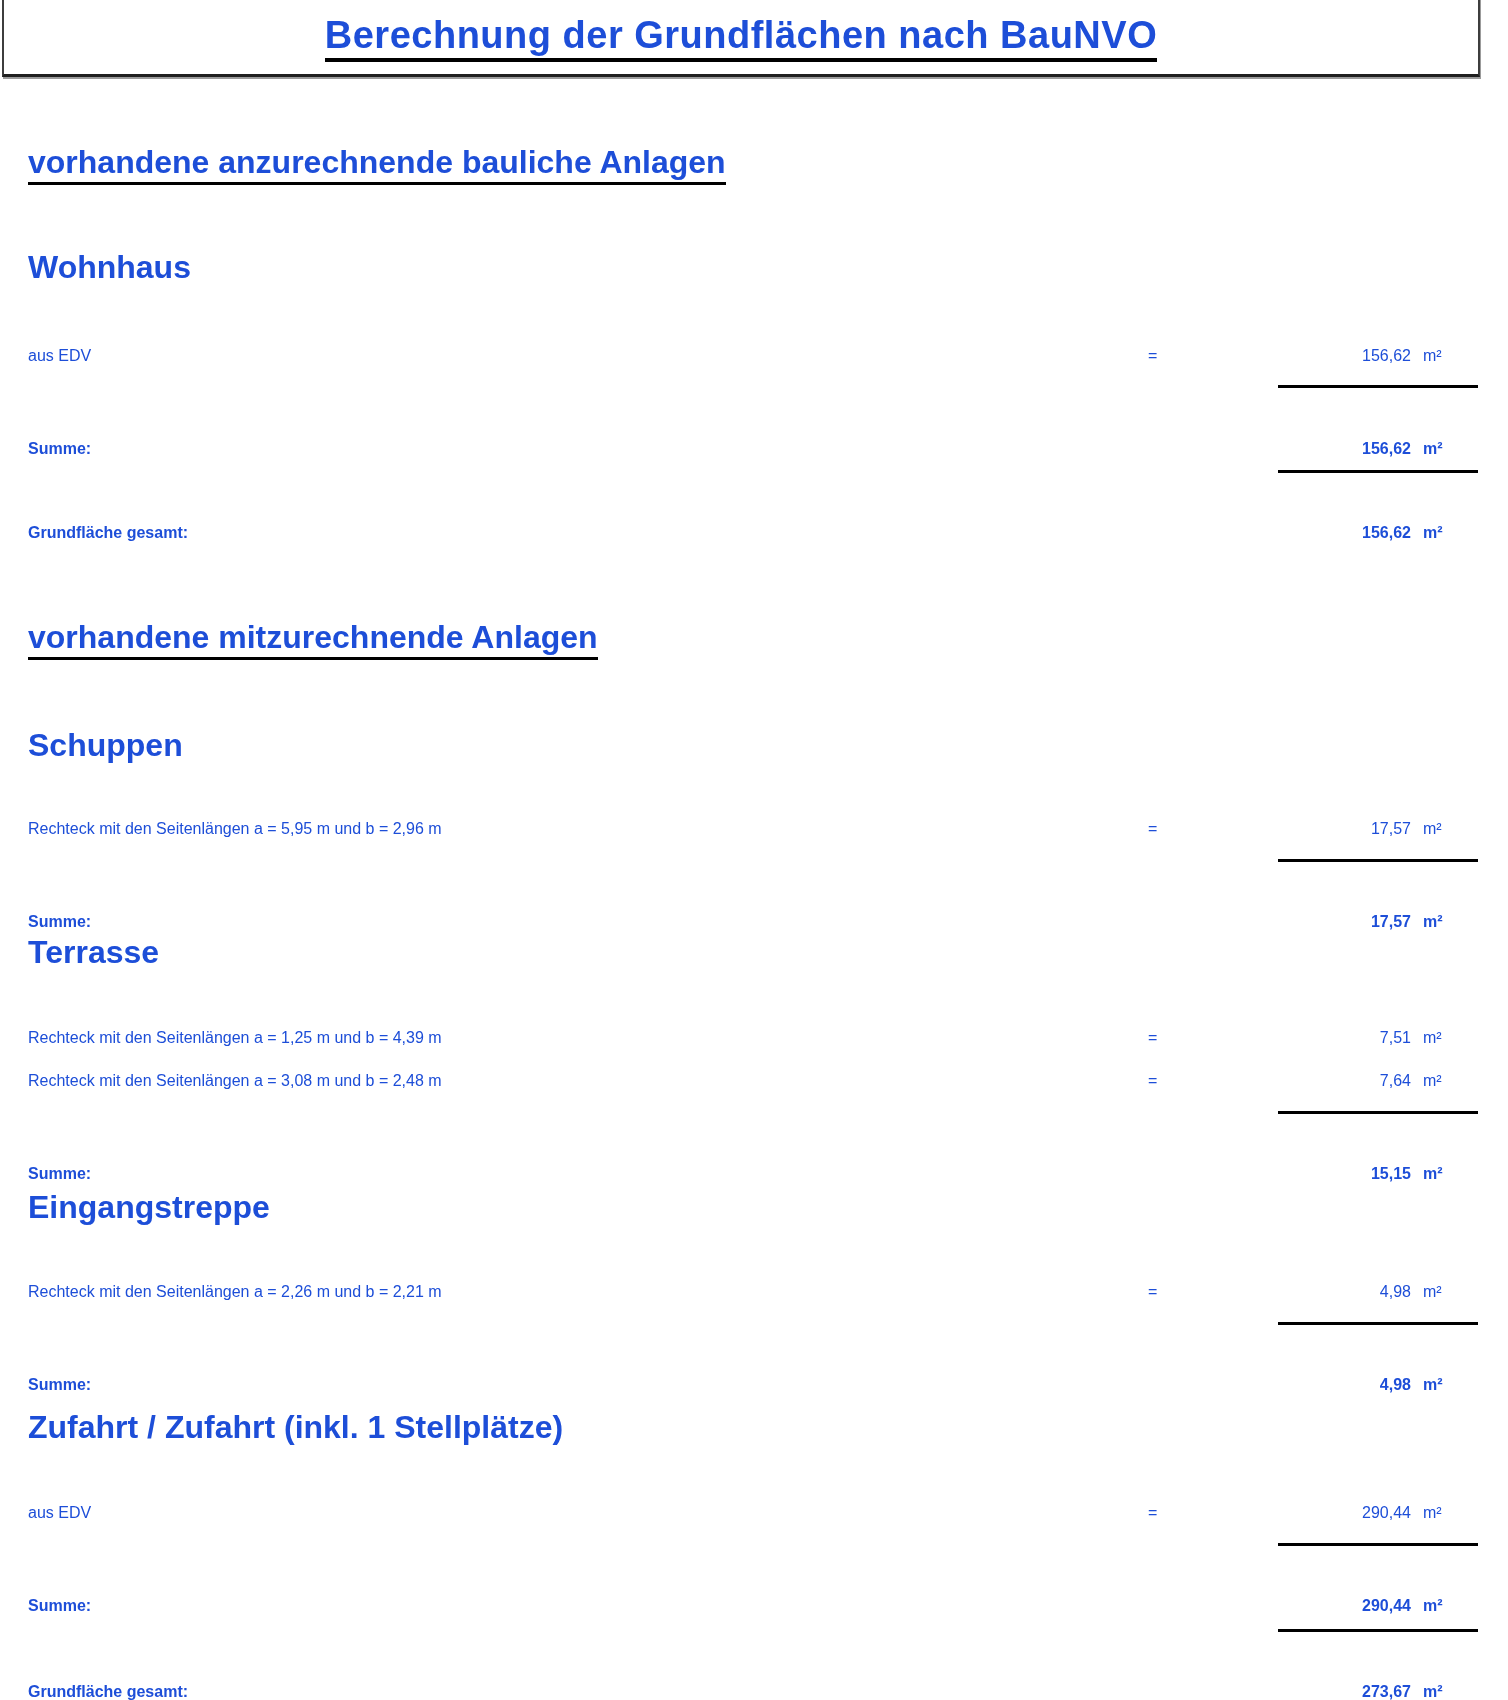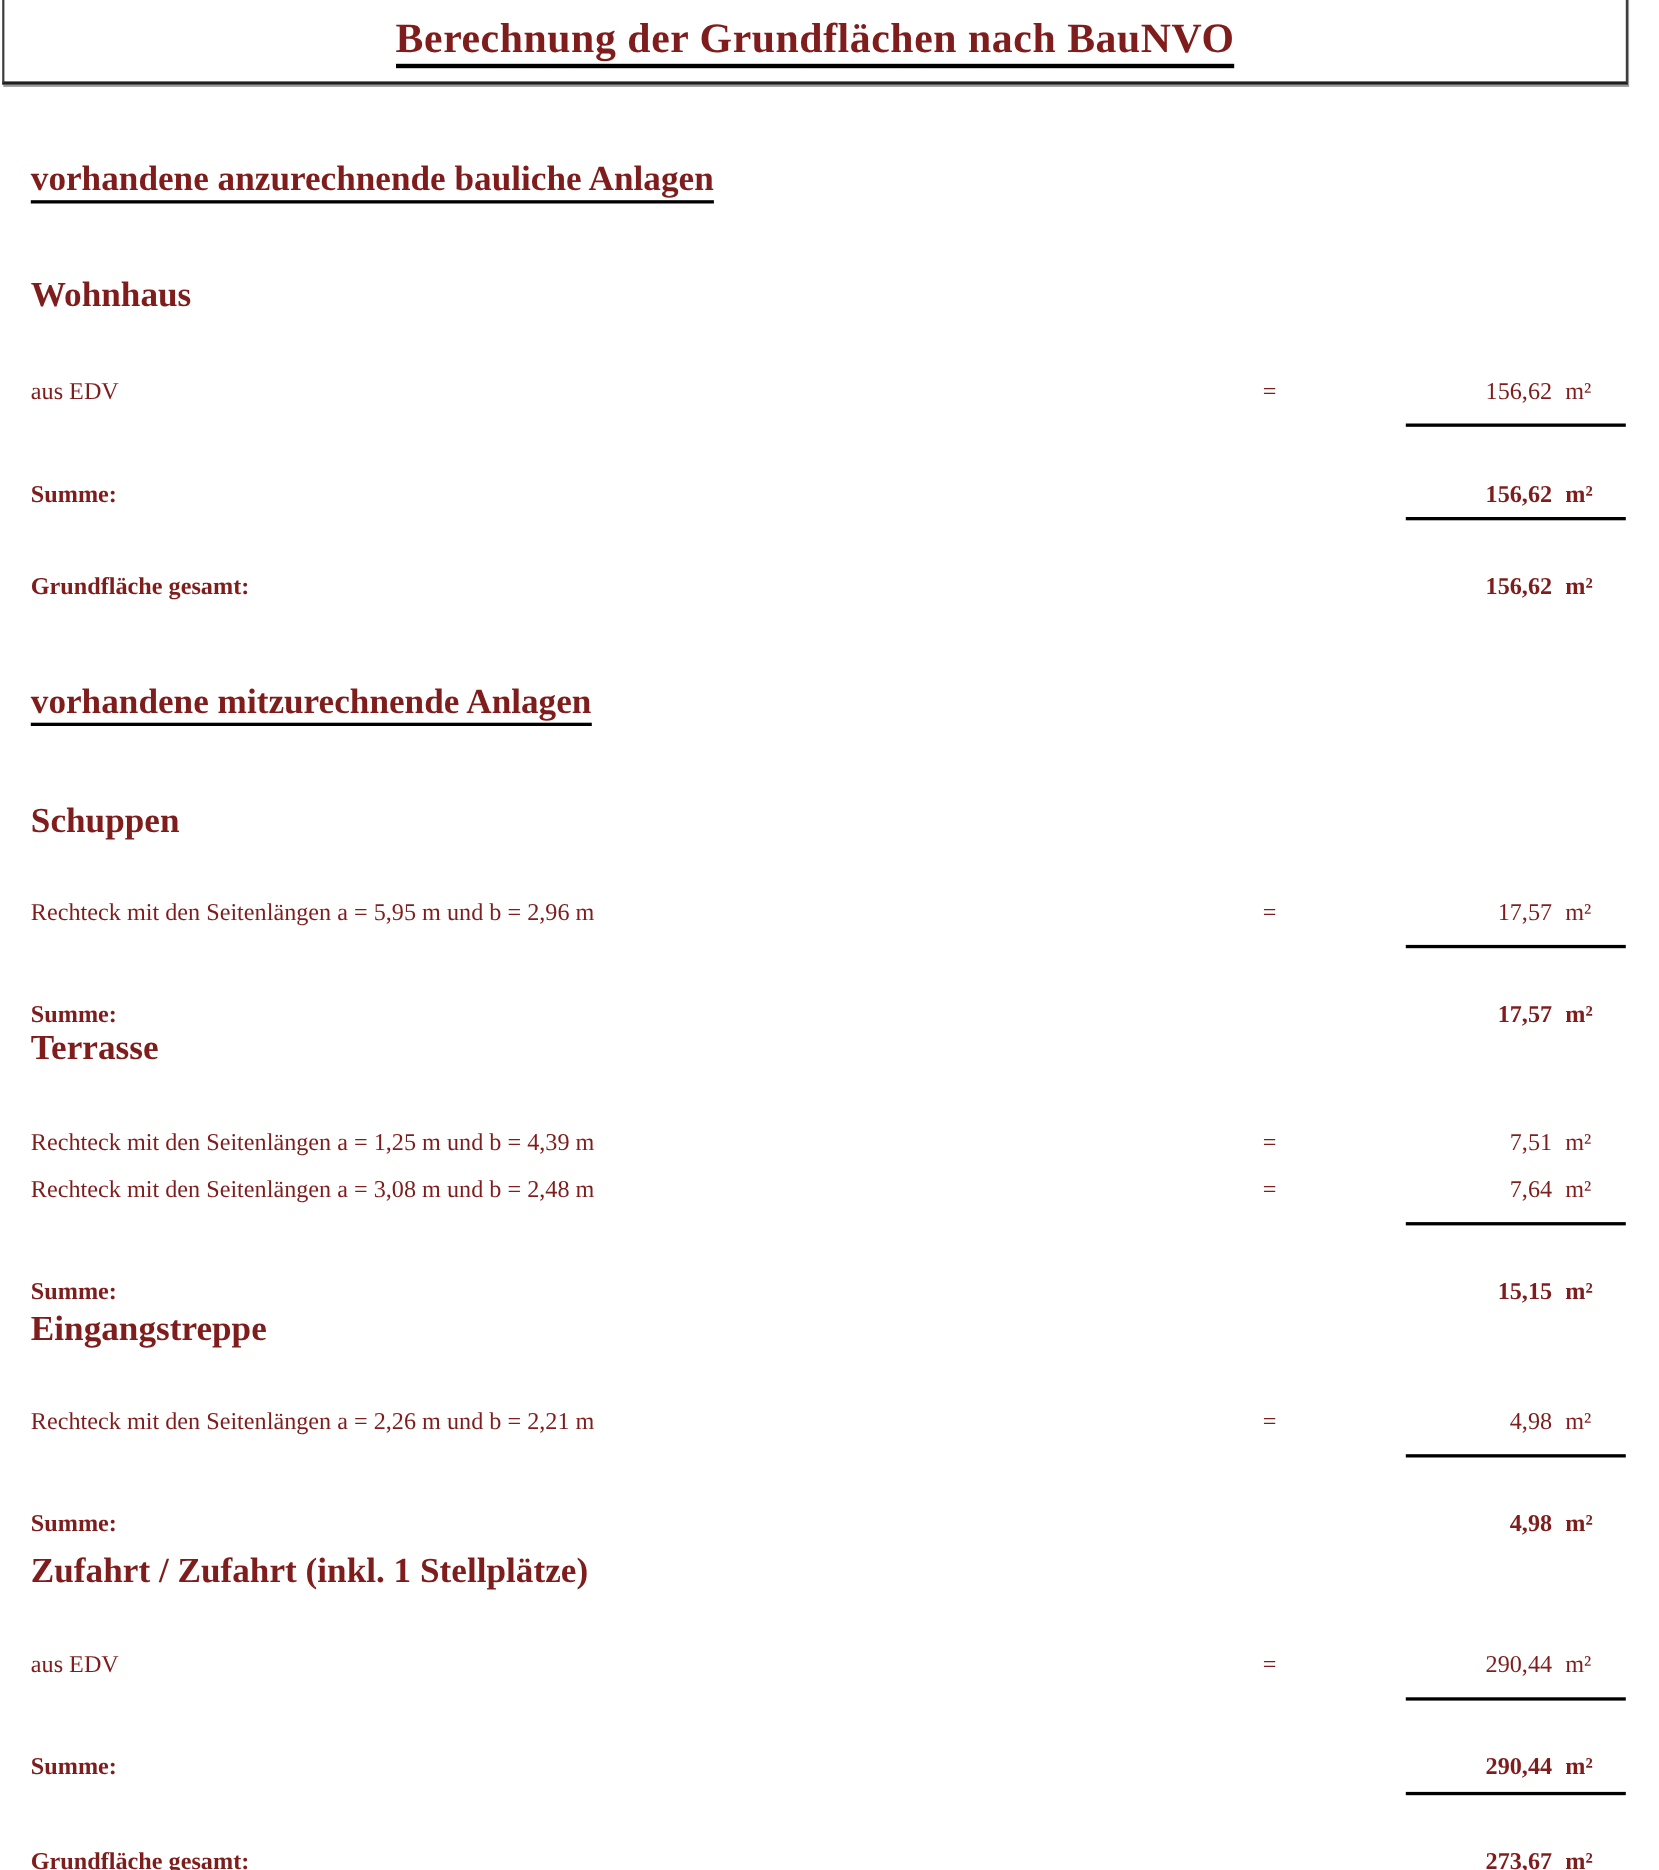--- a/index.html
+++ b/index.html
@@ -5,22 +5,22 @@
   html, body {
     margin: 0;
     padding: 0;
     background: #ffffff;
   }
   .page {
     position: relative;
     width: 1508px;
     height: 1700px;
     background: #ffffff;
-    color: #7f1d1d;
-    font-family: Liberation Serif, serif;
+    color: #1d4ed8;
+    font-family: Liberation Sans, sans-serif;
     overflow: hidden;
   }
   
   .title-box {
     position: absolute;
     left: 2px;
     top: -3px;
     width: 1478px;
     height: 80px;
     box-sizing: border-box;
@@ -65,21 +65,21 @@
     font-weight: bold;
     white-space: nowrap;
     text-align: right;
   }
   
   .row {
     position: absolute;
     left: 0;
     width: 100%;
     height: 25px;
-    font-size: 22px;
+    font-size: 16px;
     line-height: 25px;
     white-space: nowrap;
   }
   .row .lbl { position: absolute; left: 28px; }
   .row .eq  { position: absolute; left: 1148px; }
   .row .val {
     position: absolute;
     right: 54px;
     display: flex;
     align-items: baseline;

